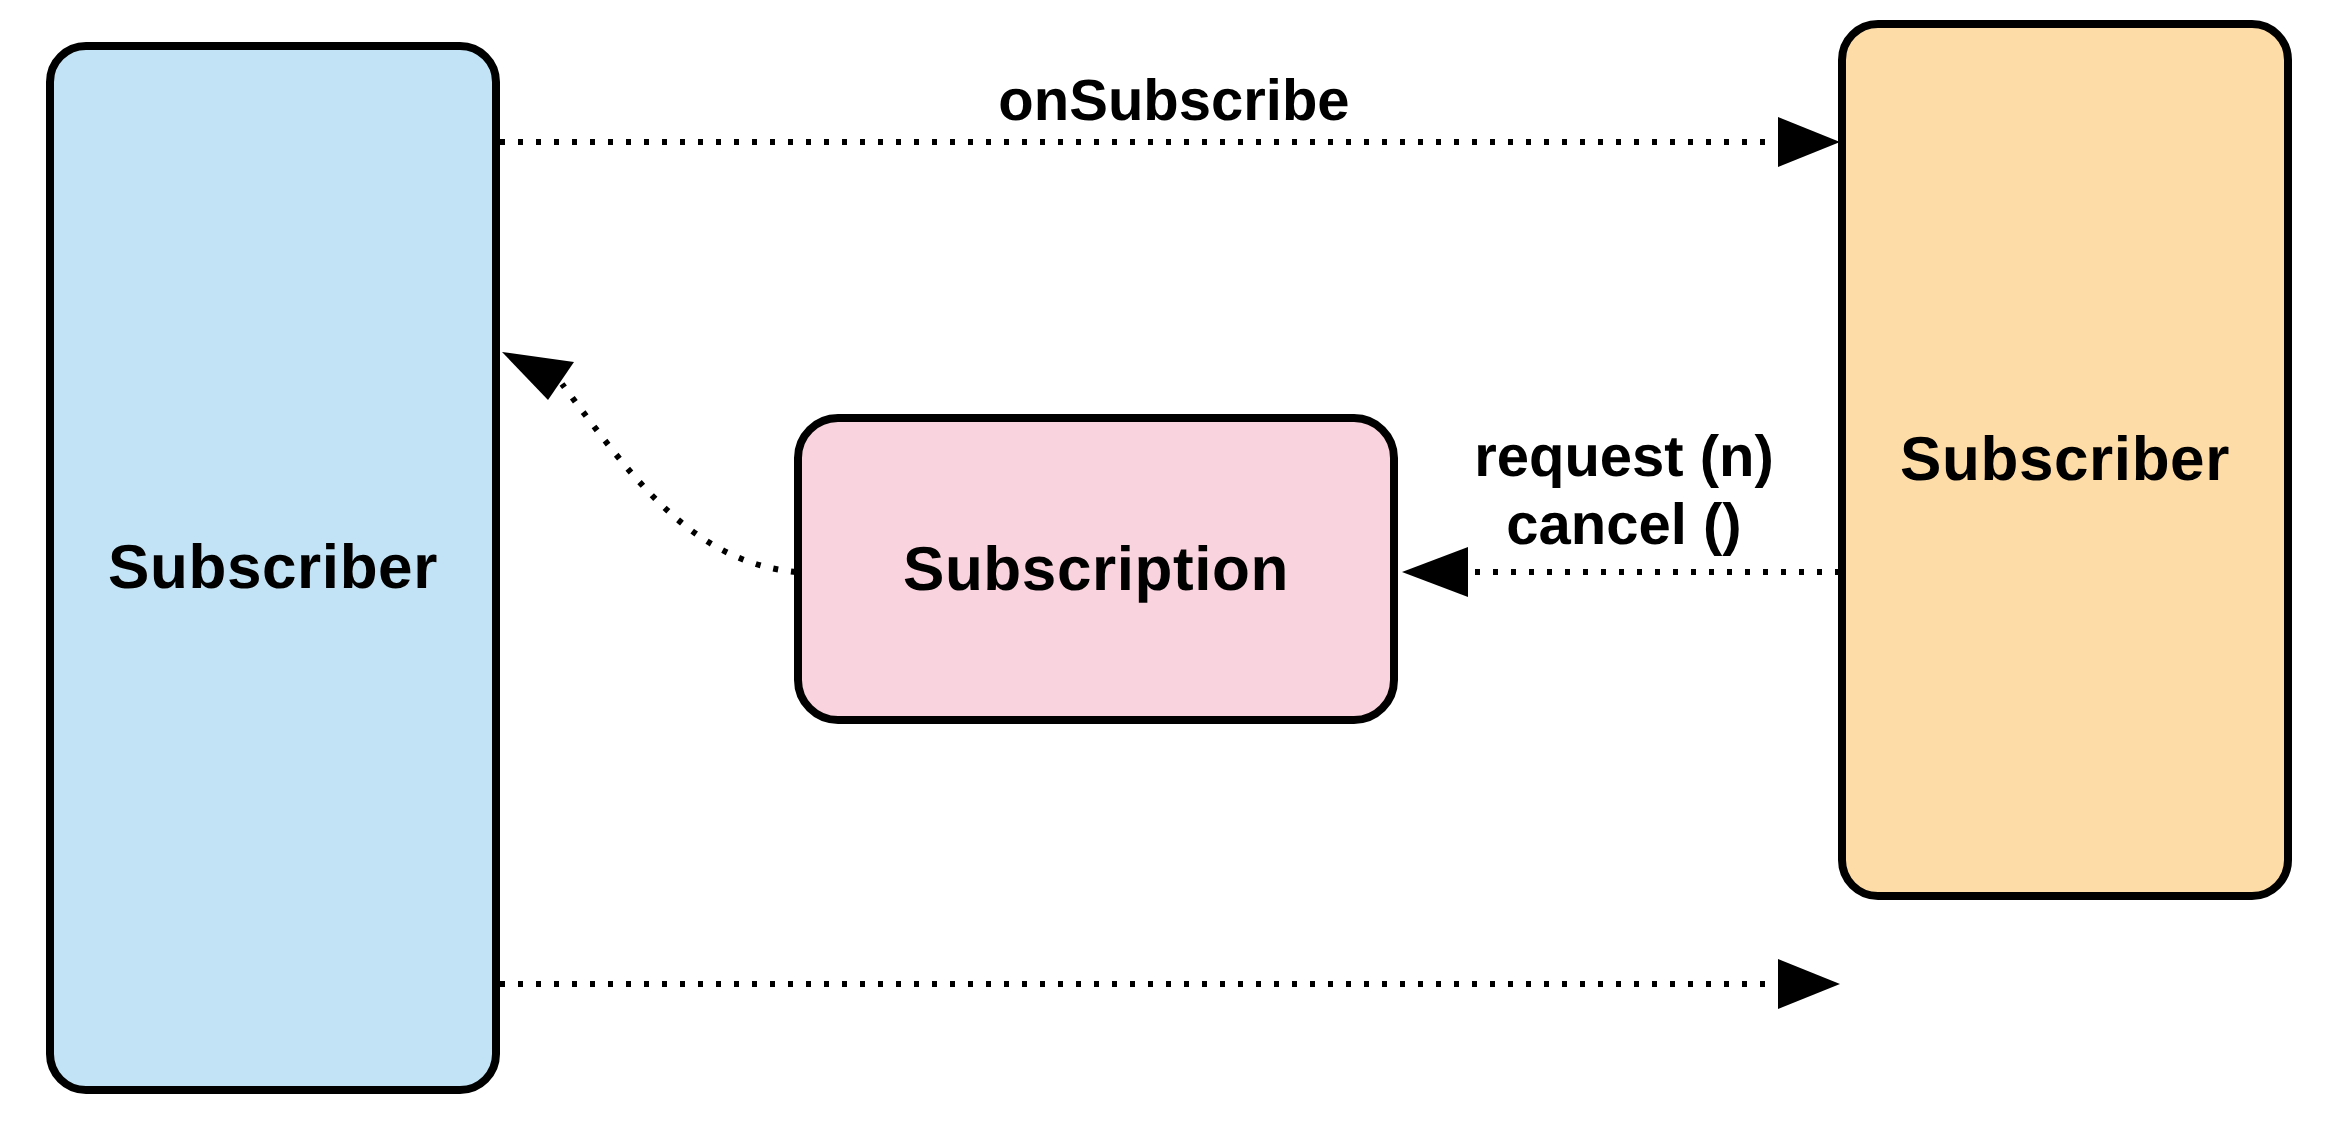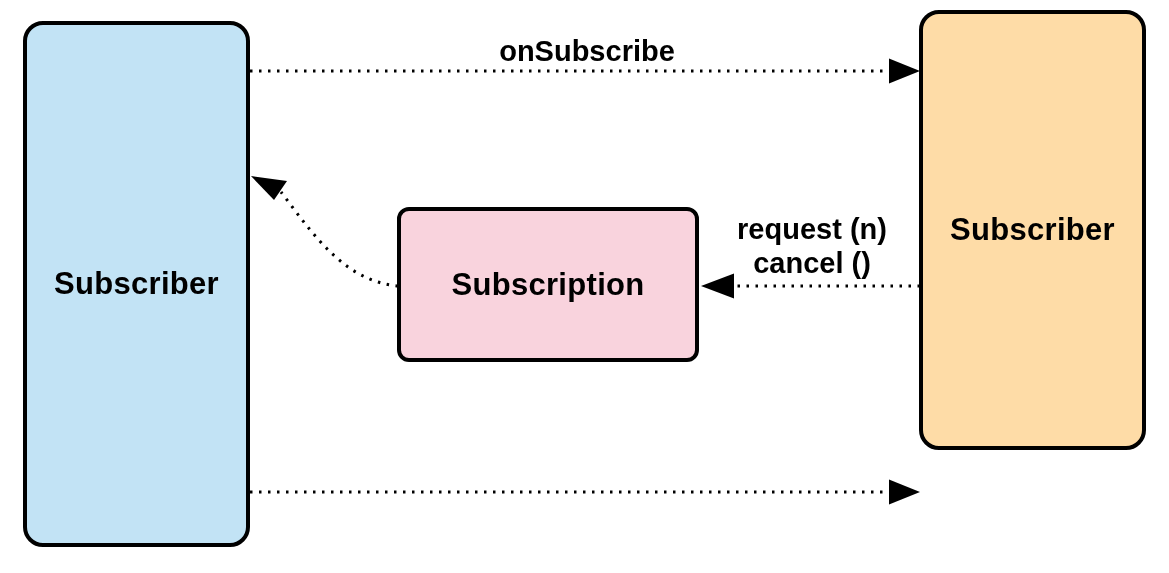--- a/index.html
+++ b/index.html
@@ -27,21 +27,21 @@
   .node {
     position: absolute;
     border: 4px solid #000000;
     border-radius: 20px;
     display: flex;
     align-items: center;
     justify-content: center;
   }
   .node-publisher    { left: 23px;  top: 21px;  width: 227px; height: 526px; }
   .node-subscriber   { left: 919px; top: 10px;  width: 227px; height: 440px; }
-  .node-subscription { left: 397px; top: 207px; width: 302px; height: 155px; border-radius: 12px; }
+  .node-subscription { left: 397px; top: 207px; width: 302px; height: 155px; border-radius: 22px; }
   .node-label {
     font-weight: bold;
     font-size: 31px;
     color: #000000;
     letter-spacing: 0.3px;
   }
   .arrow-label {
     position: absolute;
     transform: translateX(-50%);
     font-weight: bold;

